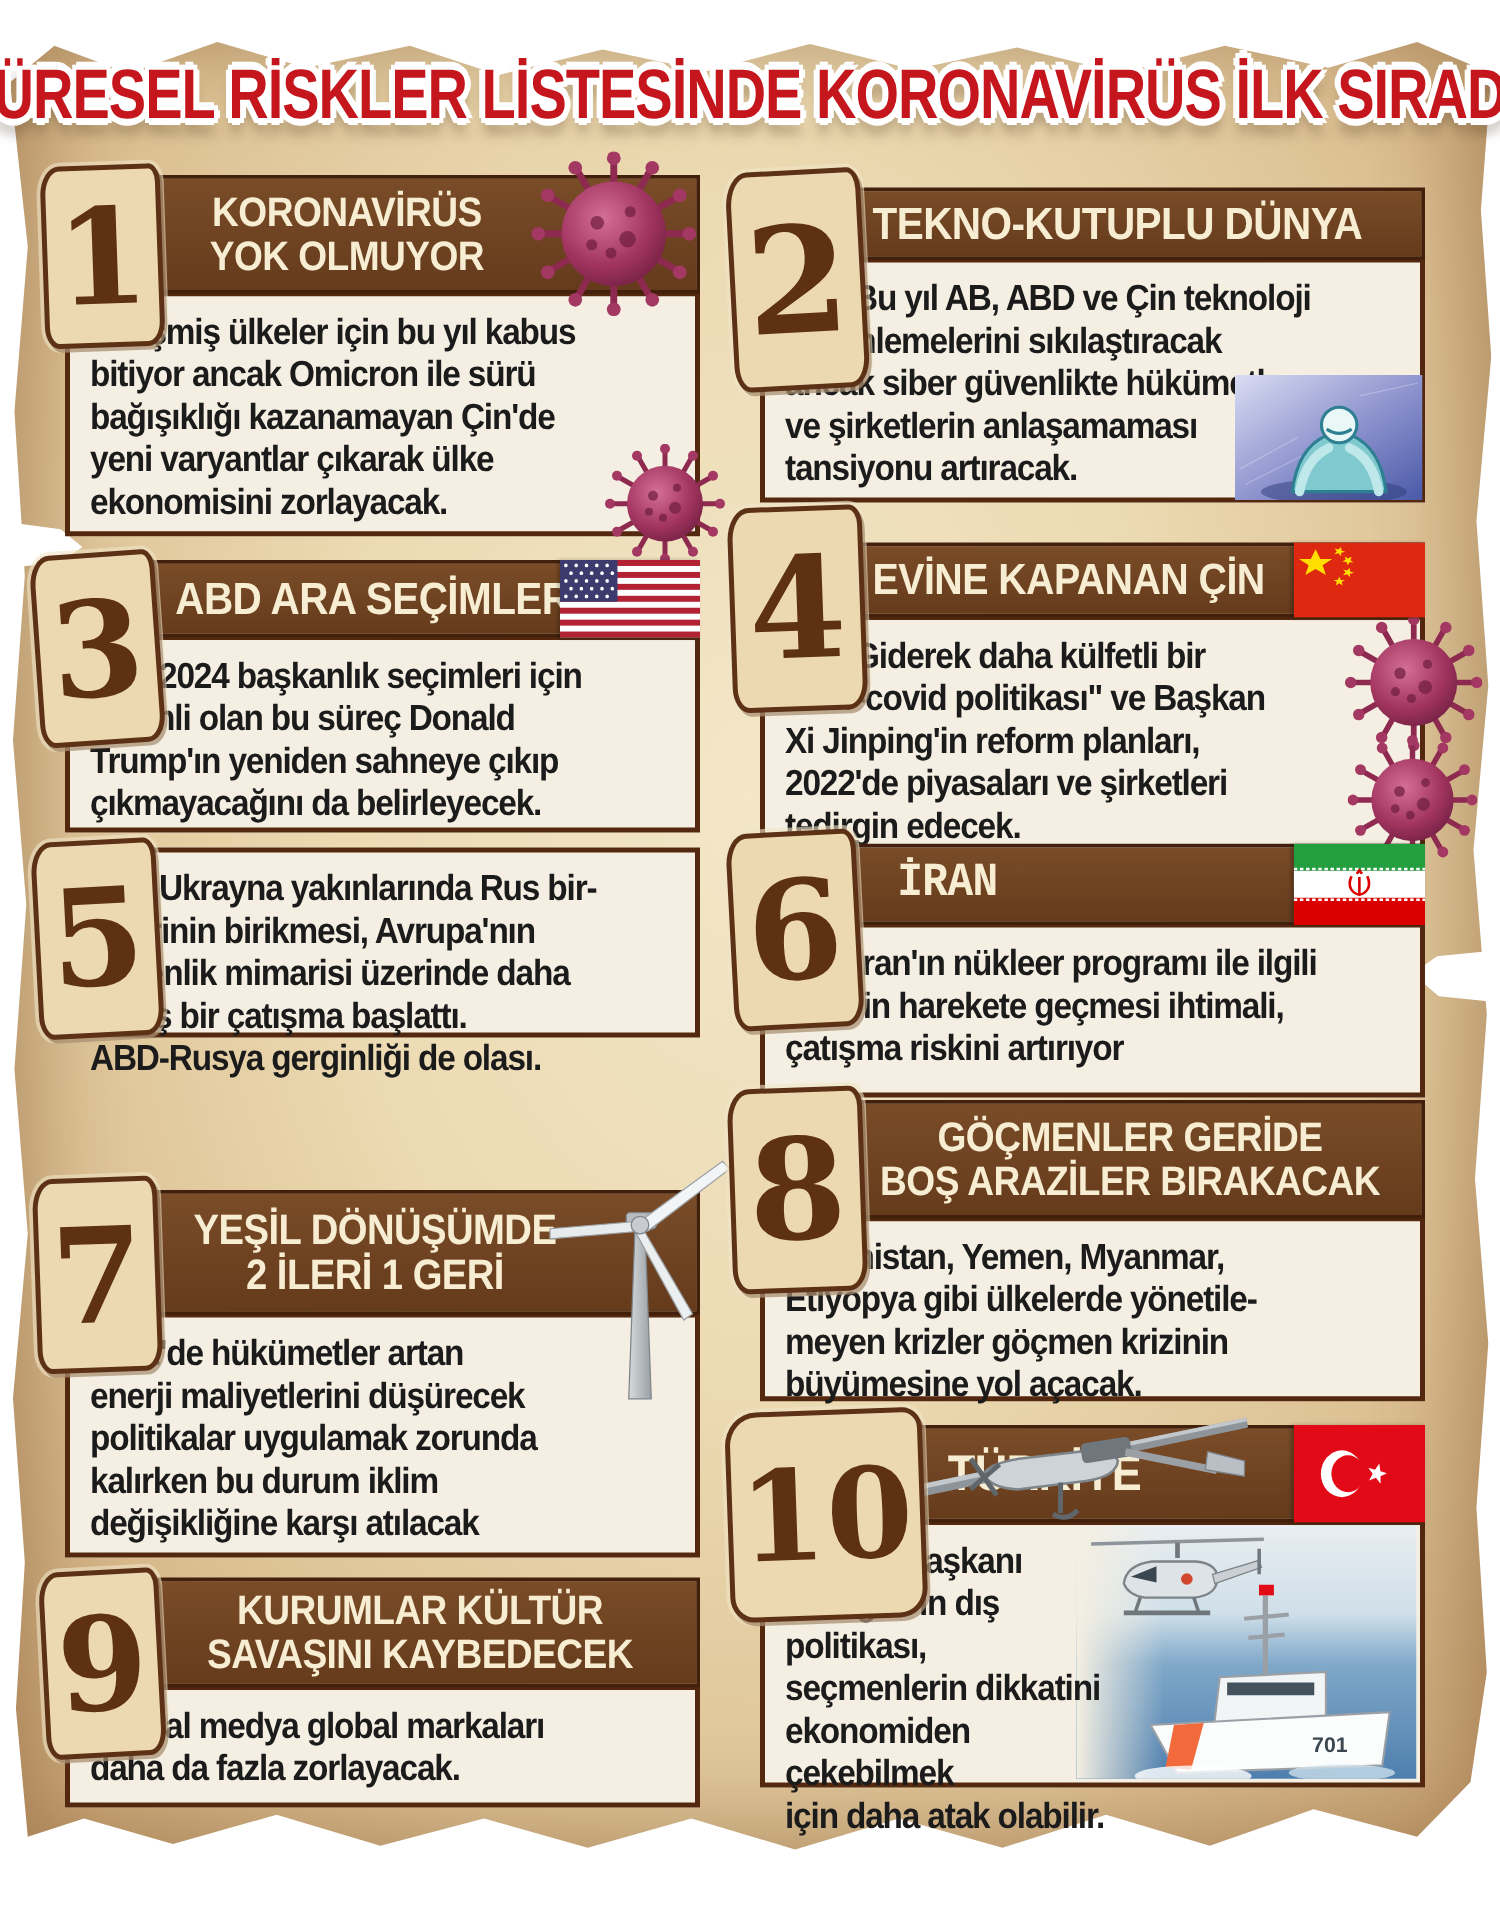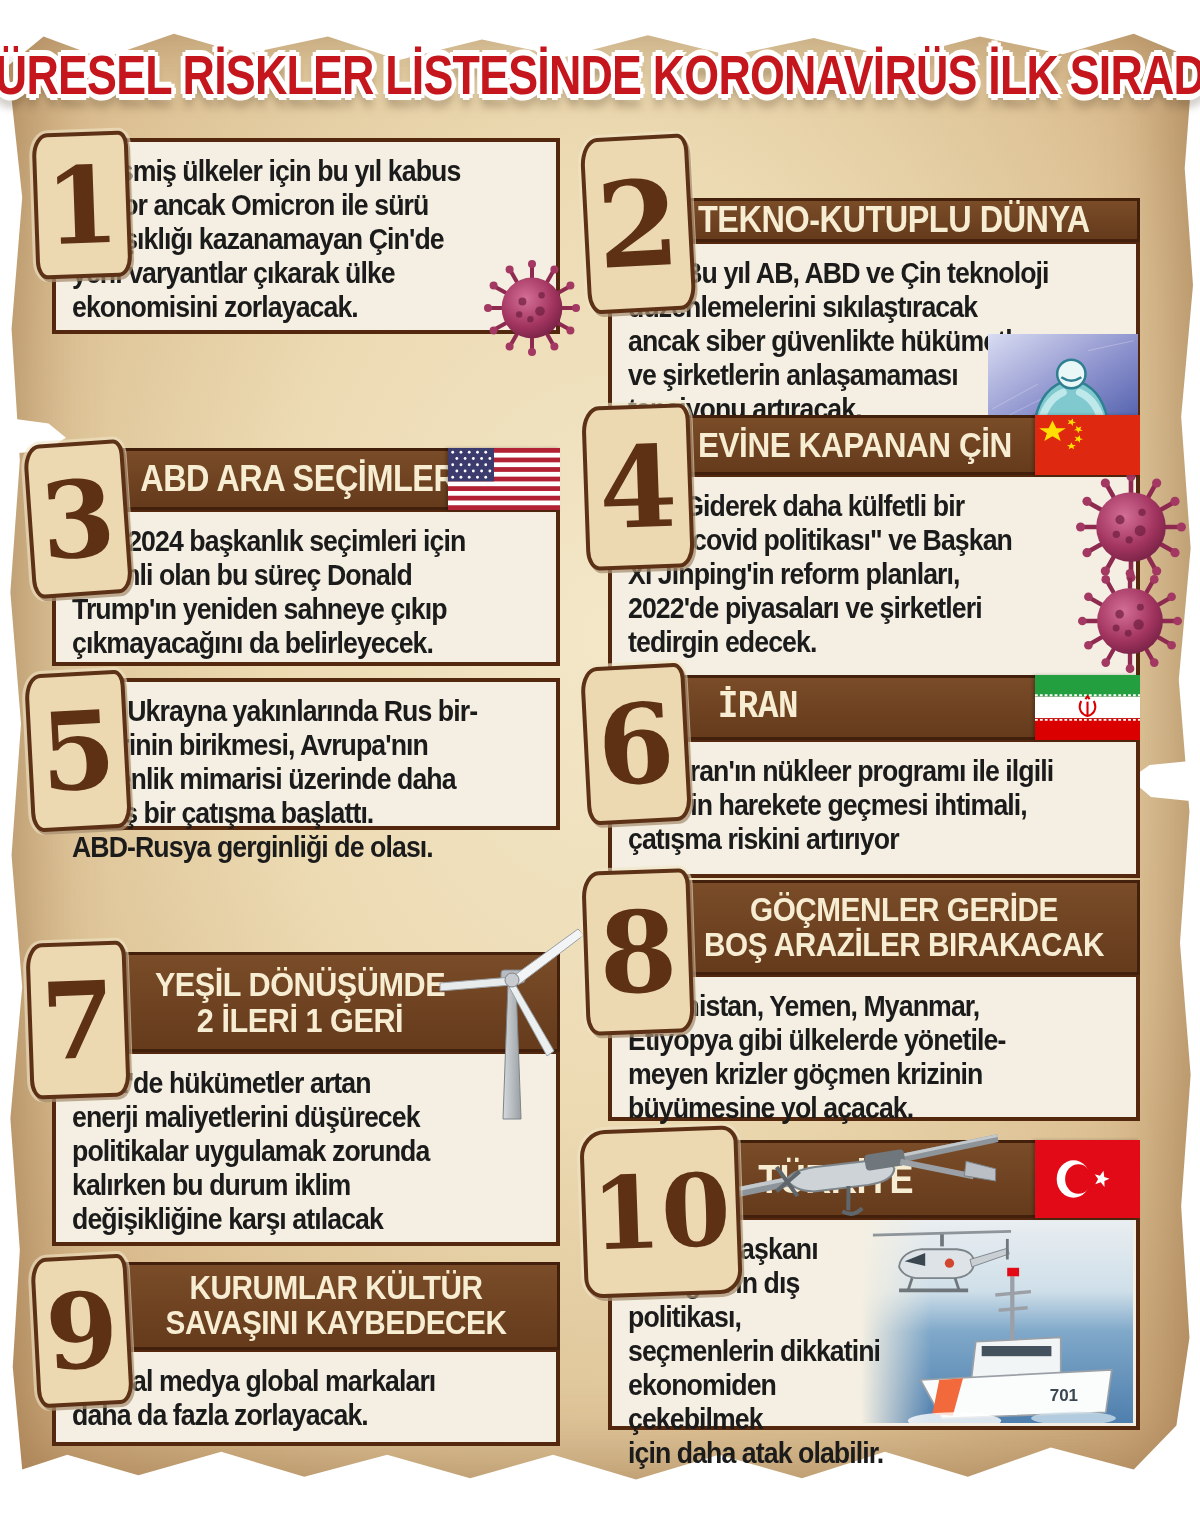--- a/index.html
+++ b/index.html
@@ -53,24 +53,24 @@
   .i5{left:52px;top:680px;width:508px;} .i5 .num{left:-24px;top:-8px;width:92px;height:150px;font-size:108px;transform:rotate(-3deg);}
   .i5 .bar{height:72px;} .i5 .bar-label{font-size:38px;padding-left:28px;}
   .i5 .box{height:152px;}
   .i7{left:52px;top:952px;width:508px;} .i7 .num{left:-24px;top:-10px;width:92px;height:148px;font-size:106px;transform:rotate(-2deg);}
   .i7 .bar{height:100px;} .i7 .bar-label{font-size:34px;width:100%;text-align:center;padding-right:80px;transform-origin:center;}
   .i7 .box{height:196px;}
   .i9{left:52px;top:1262px;width:508px;} .i9 .num{left:-18px;top:-6px;width:88px;height:142px;font-size:104px;transform:rotate(-3deg);}
   .i9 .bar{height:88px;} .i9 .bar-label{font-size:33px;width:100%;text-align:center;transform-origin:center;}
   .i9 .box{height:98px;}
   .i2{left:608px;top:150px;width:532px;} .i2 .num{left:-24px;top:-14px;width:100px;height:168px;font-size:118px;transform:rotate(-3deg);}
-  .i2 .bar{height:44px;margin-top:48px;} .i2 .bar-label{font-size:36px;padding-left:30px;}
+  .i2 .bar{height:58px;} .i2 .bar-label{font-size:36px;padding-left:30px;}
   .i2 .box{height:196px;}
   .i4{left:608px;top:415px;width:532px;} .i4 .num{left:-24px;top:-10px;width:100px;height:156px;font-size:112px;transform:rotate(-2deg);}
-  .i4 .bar{height:60px;} .i4 .bar-label{font-size:35px;padding-left:30px;}
+  .i4 .bar{height:60px;margin-top:19px;} .i4 .bar-label{font-size:35px;padding-left:30px;}
   .i4 .box{height:224px;}
   .i6{left:608px;top:675px;width:532px;} .i6 .num{left:-24px;top:-10px;width:96px;height:150px;font-size:110px;transform:rotate(-3deg);}
   .i6 .bar{height:65px;font-family:Liberation Mono, monospace;} .i6 .bar-label{font-size:38px;padding-left:52px;}
   .i6 .box{height:140px;}
   .i8{left:608px;top:880px;width:532px;} .i8 .num{left:-24px;top:-10px;width:100px;height:156px;font-size:112px;transform:rotate(-2deg);}
   .i8 .bar{height:95px;} .i8 .bar-label{font-size:33px;width:100%;text-align:center;transform-origin:center;}
   .i8 .box{height:148px;}
   .i10{left:608px;top:1140px;width:532px;} .i10 .num{left:-26px;top:-12px;width:150px;height:160px;font-size:100px;transform:rotate(-2deg);}
   .i10 .bar{margin-left:104px;height:78px;} .i10 .bar-label{font-size:40px;padding-left:48px;}
   .i10 .box{height:214px;} .i10 .body-text{width:62%;}
@@ -146,20 +146,27 @@
   </svg>
 
   <div class="parchment"></div>
   <div class="tear tear-left"></div>
   <div class="tear tear-right"></div>
 
   <h1 class="title">KÜRESEL RİSKLER LİSTESİNDE KORONAVİRÜS İLK SIRADA</h1>
 
   <article class="item i1">
     <div class="num">1</div>
+    <div class="bar center">
+      <div class="bar-label">KORONAVİRÜS
+YOK OLMUYOR</div>
+      <svg class="fl-img" style="right:0px;top:-22px;width:132px;height:132px;position:absolute;">
+          <use href="#virus-sym"></use>
+        </svg>
+    </div>
     <div class="box">
       <p class="body-text">Gelişmiş ülkeler için bu yıl kabus
 bitiyor ancak Omicron ile sürü
 bağışıklığı kazanamayan Çin'de
 yeni varyantlar çıkarak ülke
 ekonomisini zorlayacak.</p>
       <svg class="fl-img" style="right:-24px;bottom:-26px;width:96px;height:96px;">
           <use href="#virus-sym"></use>
         </svg>
     </div>

